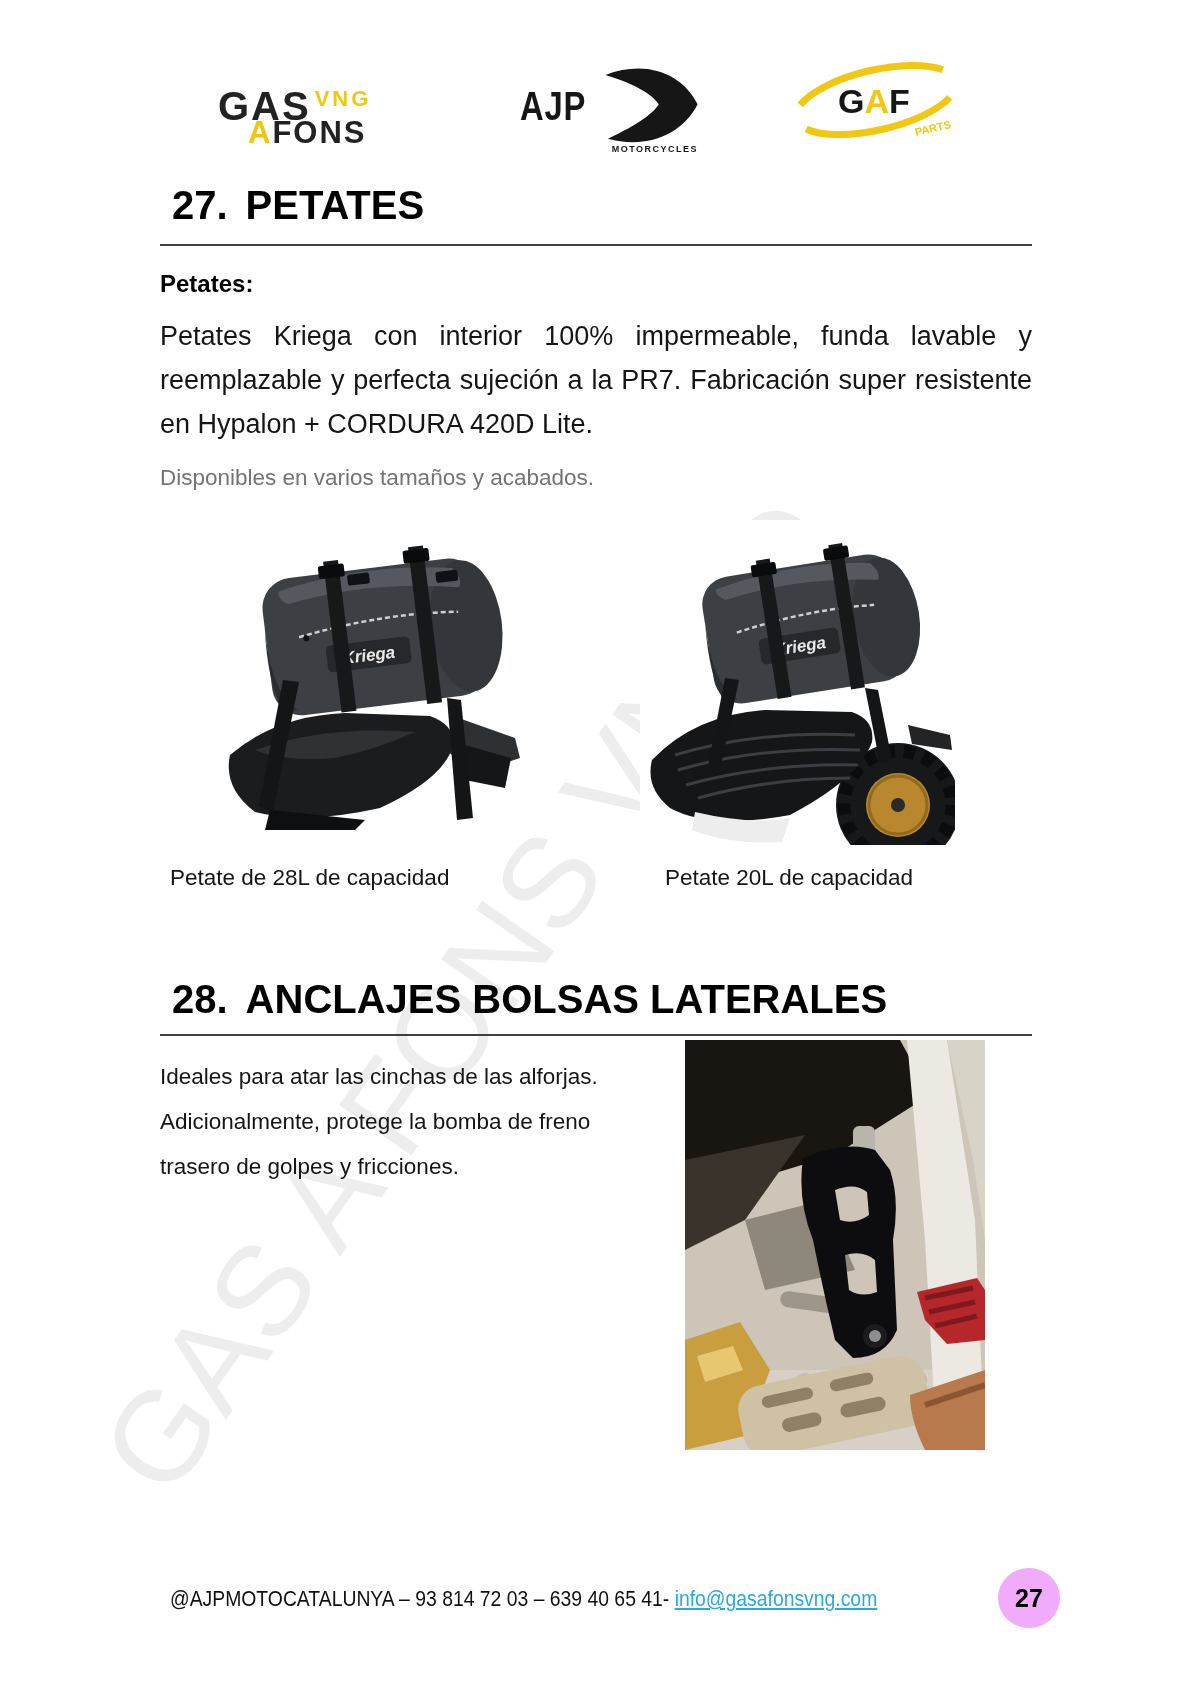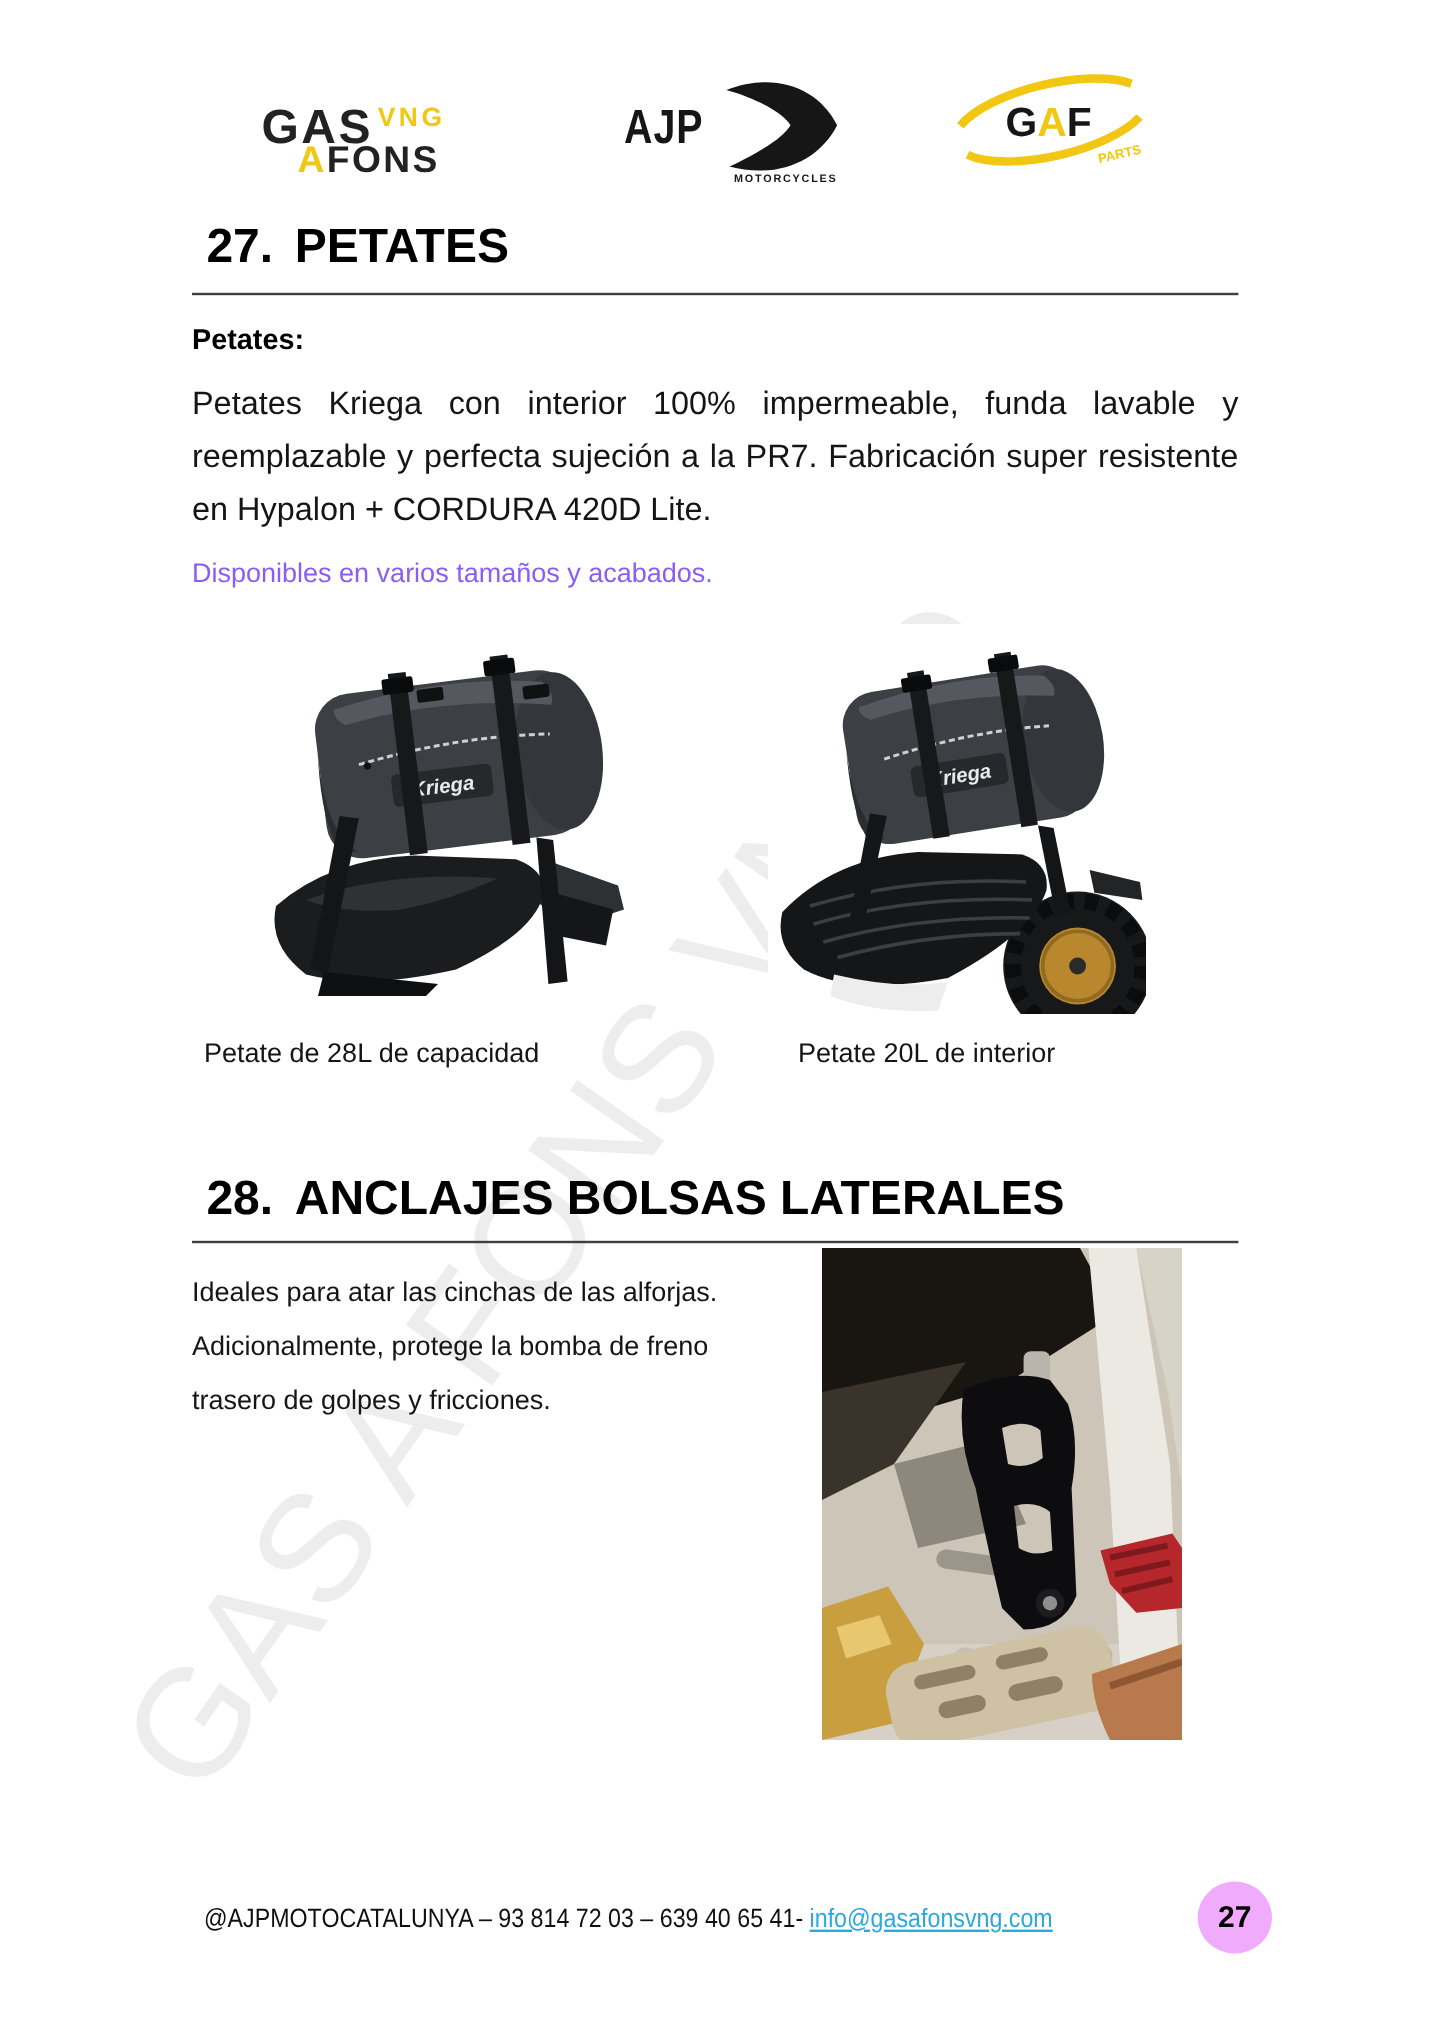--- a/index.html
+++ b/index.html
@@ -25,21 +25,21 @@
   .content{position:absolute;left:160px;top:0;width:872px;z-index:1;}
   h1{font-size:40px;font-weight:700;margin:12px;letter-spacing:0;color:#000;}
   .h1-27{margin-top:183px;}
   .h1-28{margin-top:80px;}
   .h1 .num{margin-right:18px;}
   .rule{border:none;border-top:2px solid #3f3f3f;margin:16px 0 0 0;}
   .rule-28{margin-top:8px;}
   .lead{font-size:24px;font-weight:700;margin:24px 0 0 0;color:#000;}
   .lead-28{margin-top:14px;}
   p.body{font-size:27px;line-height:44px;margin:16px 0 0 0;text-align:justify;color:#151515;}
-  p.avail{font-size:22.5px;line-height:44px;margin:10px 0 0 0;color:#8b5cf6;}
+  p.avail{font-size:22.5px;line-height:44px;margin:10px 0 0 0;color:#737373;}
   .figrow{display:flex;margin-top:20px;padding-left:55px;gap:115px;align-items:flex-start;}
   .figrow svg{display:block;}
   .caprow{position:relative;height:32px;margin-top:20px;font-size:22.5px;color:#151515;}
   .cap-left{position:absolute;left:10px;top:0;}
   .cap-right{position:absolute;left:505px;top:0;}
   .cols{display:flex;margin-top:18px;gap:25px;}
   .coltext{flex:0 0 500px;font-size:22.5px;line-height:45px;color:#151515;}
   .colfig{margin-top:-14px;}
   .kriega{fill:#e9e9e9;font-style:italic;font-weight:bold;font-size:17px;font-family:"Liberation Sans",sans-serif;}
   .gafword{font-weight:900;font-size:34px;font-family:"Liberation Sans",sans-serif;fill:#161616;}
@@ -151,21 +151,21 @@
           <rect x="122" y="38" width="25" height="12" rx="2" fill="#0a0b0c"></rect>
           <rect x="196" y="33" width="25" height="12" rx="2" fill="#0a0b0c"></rect>
         </g>
         <polygon points="85,158 99,160 80,250 68,246" fill="#141517"></polygon>
         <polygon points="225,168 238,170 252,240 240,244" fill="#141517"></polygon>
       </svg>
     </div>
 
     <div class="caprow">
       <span class="cap-left">Petate de 28L de capacidad</span>
-      <span class="cap-right">Petate 20L de interior</span>
+      <span class="cap-right">Petate 20L de capacidad</span>
     </div>
 
     <h1 class="h1 h1-28"><span class="num">28.</span><span>ANCLAJES BOLSAS LATERALES</span></h1>
     <hr class="rule rule-28">
 
     <div class="cols">
       <div class="coltext">Ideales para atar las cinchas de las alforjas. Adicionalmente, protege la bomba de freno trasero de golpes y fricciones.</div>
       <div class="colfig">
         
         <svg width="300" height="410" viewBox="0 0 300 410">

